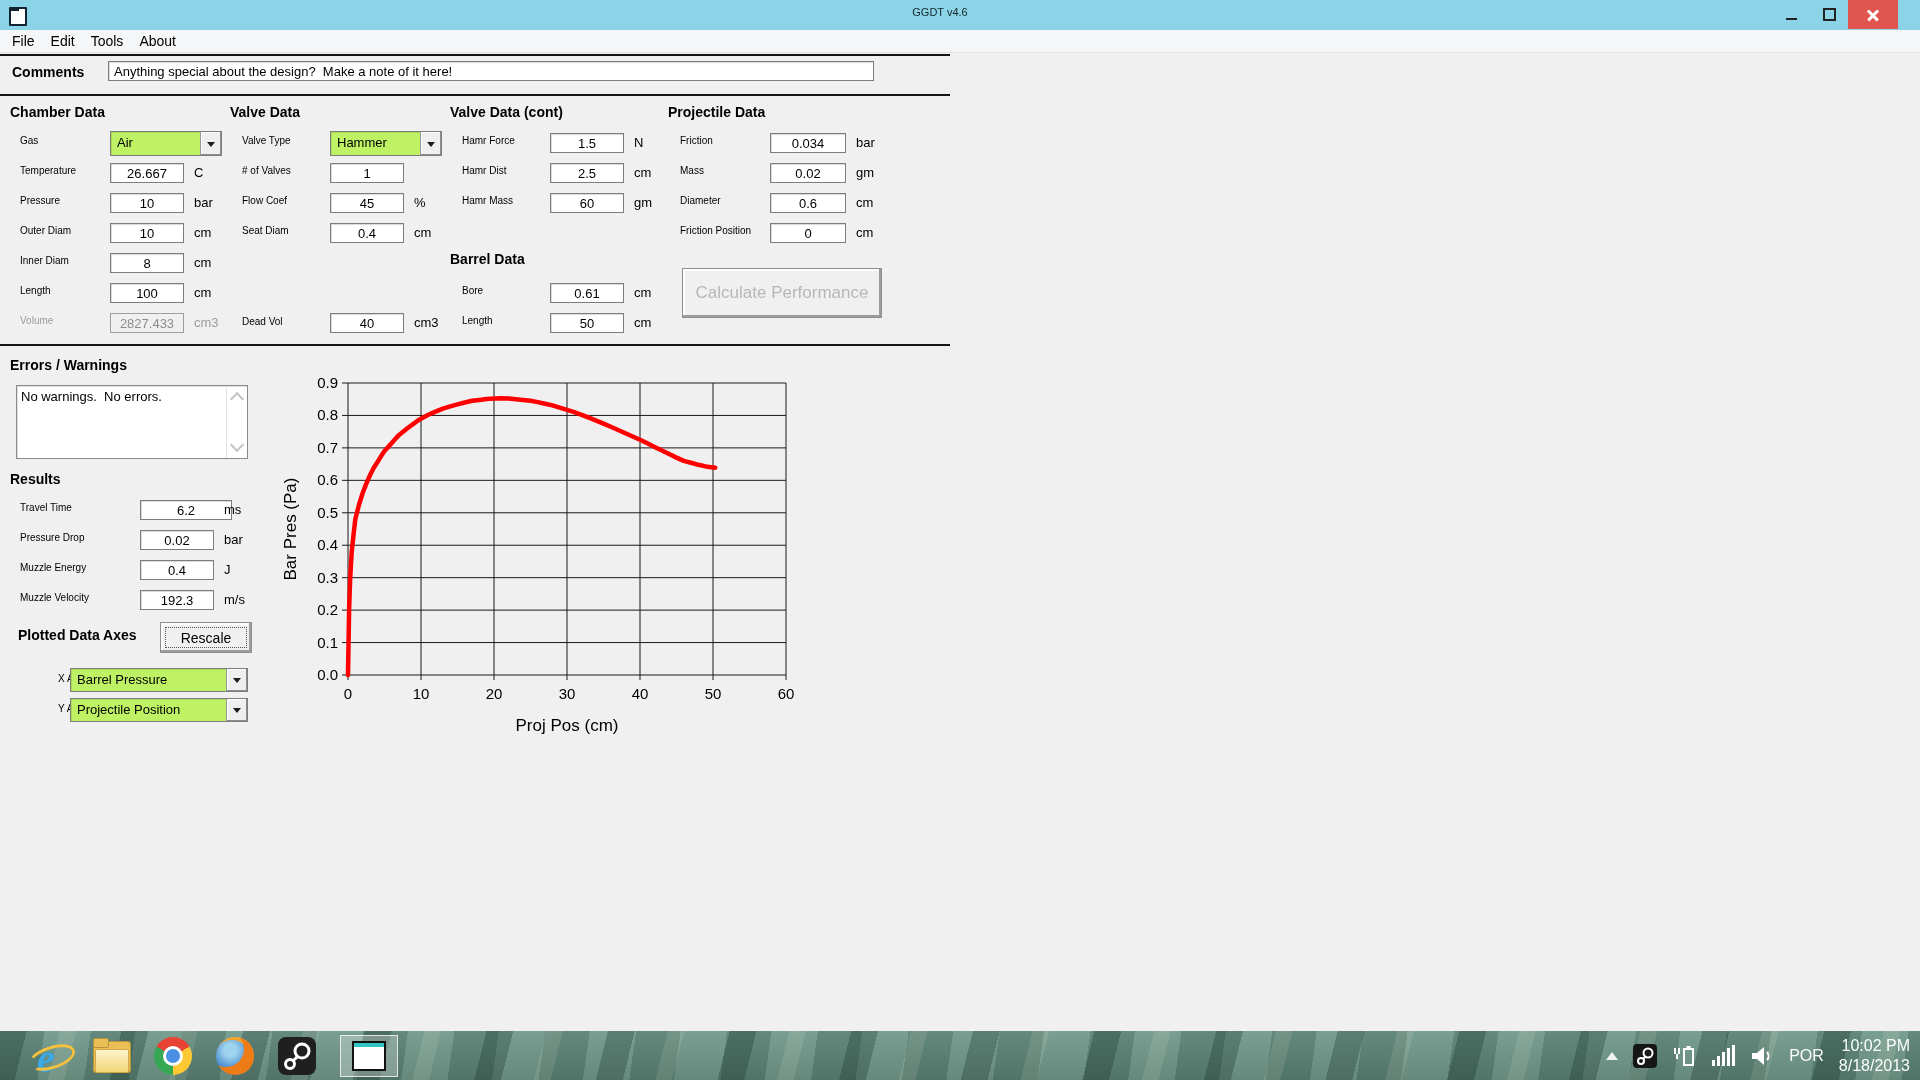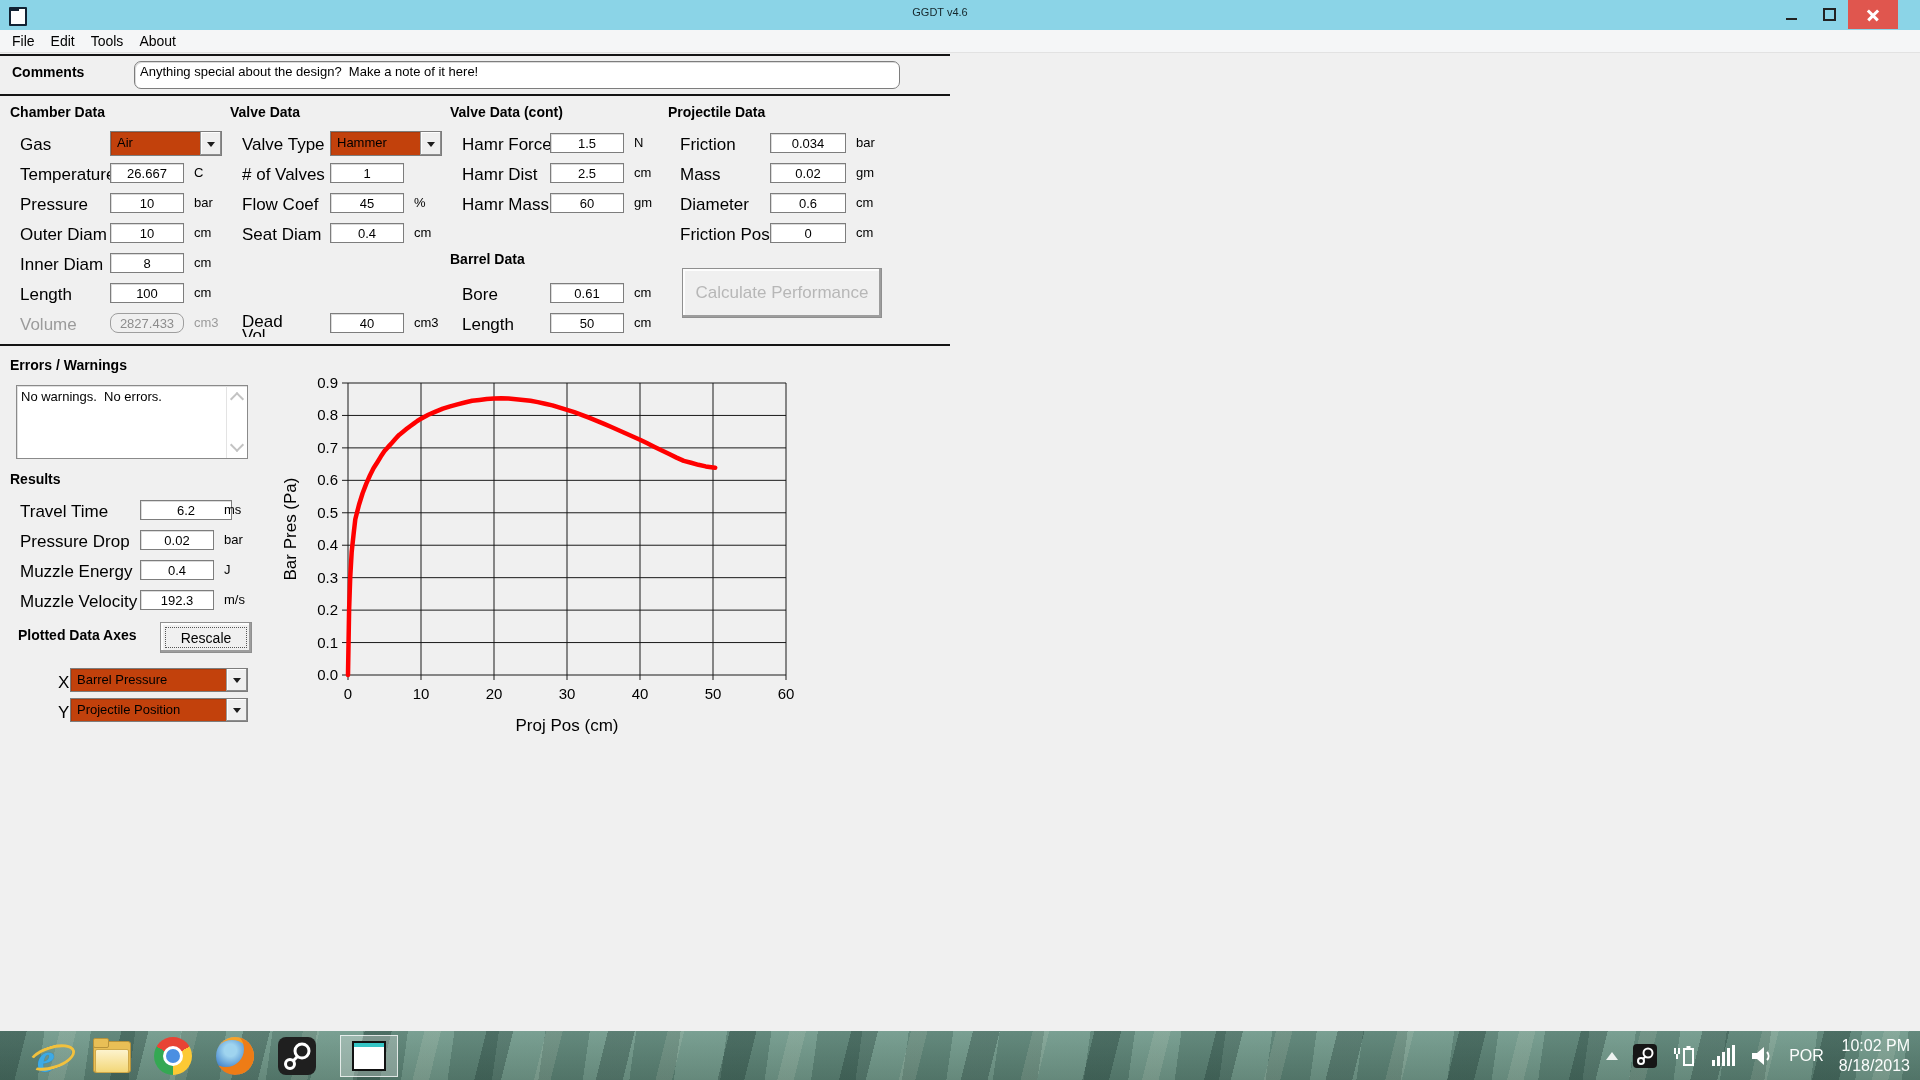--- a/index.html
+++ b/index.html
@@ -26,30 +26,30 @@
 
   
   .menubar{position:absolute;left:0;top:30px;width:1920px;height:23px;background:#f5f6f7;
            border-bottom:1px solid #e2e2e2;display:flex;align-items:center;padding-left:4px;box-sizing:border-box;}
   .menu-item{font-size:14px;color:#000;padding:0 8px;}
   .menu-underline{position:absolute;left:0;top:54px;width:950px;height:2px;background:#141414;}
   .sep{position:absolute;left:0;width:950px;height:2px;background:#141414;}
 
   
   .shdr{position:absolute;font-weight:bold;font-size:14px;color:#000;white-space:nowrap;}
-  .flabel{position:absolute;font-size:17px;color:#000;white-space:nowrap;}
+  .flabel{position:absolute;font-size:10px;color:#000;white-space:nowrap;}
   .flabel.dis{color:#9b9b9b;}
   .flabel.clip{white-space:normal;width:46px;height:22px;overflow:hidden;line-height:14px;}
   .unit{position:absolute;font-size:13px;color:#000;white-space:nowrap;}
   .unit.dis{color:#9b9b9b;}
   .tbox{position:absolute;background:#fff;border:1px solid #7d7d7d;box-shadow:inset 1px 1px 0 rgba(0,0,0,0.14);
         font-size:13px;color:#000;text-align:center;line-height:19px;box-sizing:border-box;white-space:pre;overflow:hidden;}
   .tbox.left{text-align:left;padding-left:5px;}
-  .tbox.dis{background:#f0f0f0;border-color:#9e9e9e;color:#8d8d8d;box-shadow:none;border-radius:8px;}
-  .combo{position:absolute;background:#c2410c;border:1px solid #7d7d7d;box-shadow:inset 1px 1px 0 rgba(0,0,0,0.1);
+  .tbox.dis{background:#f0f0f0;border-color:#9e9e9e;color:#8d8d8d;box-shadow:none;}
+  .combo{position:absolute;background:#bef264;border:1px solid #7d7d7d;box-shadow:inset 1px 1px 0 rgba(0,0,0,0.1);
          display:flex;box-sizing:border-box;}
   .combo-val{flex:1;font-size:13px;color:#000;line-height:21px;padding-left:6px;white-space:nowrap;overflow:hidden;}
   .combo-btn{width:20px;background:#efefef;border-left:1px solid #9a9a9a;
              box-shadow:inset -1px -1px 0 #8d8d8d, inset 1px 1px 0 #fdfdfd;
              display:flex;align-items:center;justify-content:center;}
   .arr{width:0;height:0;border:4px solid transparent;border-top:5px solid #1c1c1c;margin-top:5px;}
 
   .btn{position:absolute;background:#f0f0f0;border:1px solid #8f8f8f;
        box-shadow:inset -2px -2px 0 #9d9d9d, inset 2px 2px 0 #fdfdfd;
        font-family:"Liberation Sans",sans-serif;box-sizing:border-box;}
@@ -124,21 +124,21 @@
 
   <div class="menubar" id="menu-items">
       <div class="menu-item">File</div>
       <div class="menu-item">Edit</div>
       <div class="menu-item">Tools</div>
       <div class="menu-item">About</div>
     </div>
   <div class="menu-underline"></div>
 
   <div class="shdr" style="left:12px;top:64px;">Comments</div>
-  <div class="tbox left" style="left:134px;top:61px;width:766px;height:28px;border-radius:7px;">Anything special about the design?  Make a note of it here!</div>
+  <div class="tbox left" style="left:108px;top:61px;width:766px;height:20px;">Anything special about the design?  Make a note of it here!</div>
   <div class="sep" style="top:94px;"></div>
 
   <div class="shdr" style="left:10px;top:104px;">Chamber Data</div>
   <div class="shdr" style="left:230px;top:104px;">Valve Data</div>
   <div class="shdr" style="left:450px;top:104px;">Valve Data (cont)</div>
   <div class="shdr" style="left:668px;top:104px;">Projectile Data</div>
   <div class="shdr" style="left:450px;top:251px;">Barrel Data</div>
 
   <div id="form-rows">
       <div class="flabel" style="left: 20px; top: 135px;">Gas</div>

